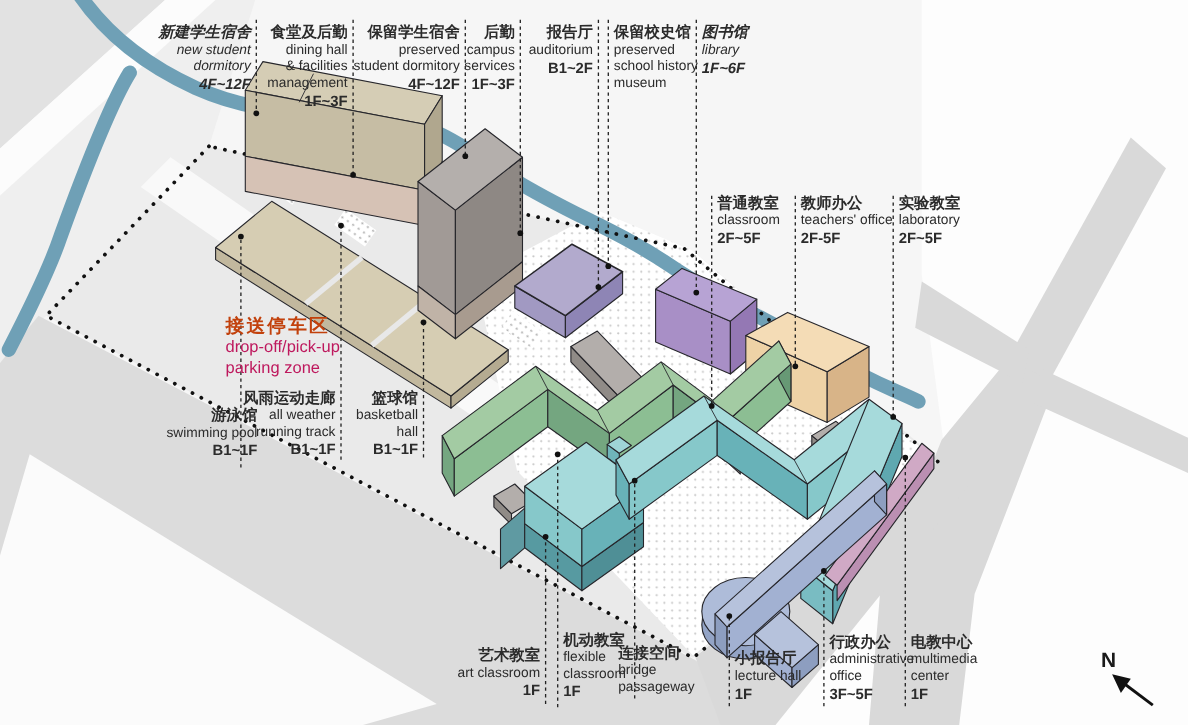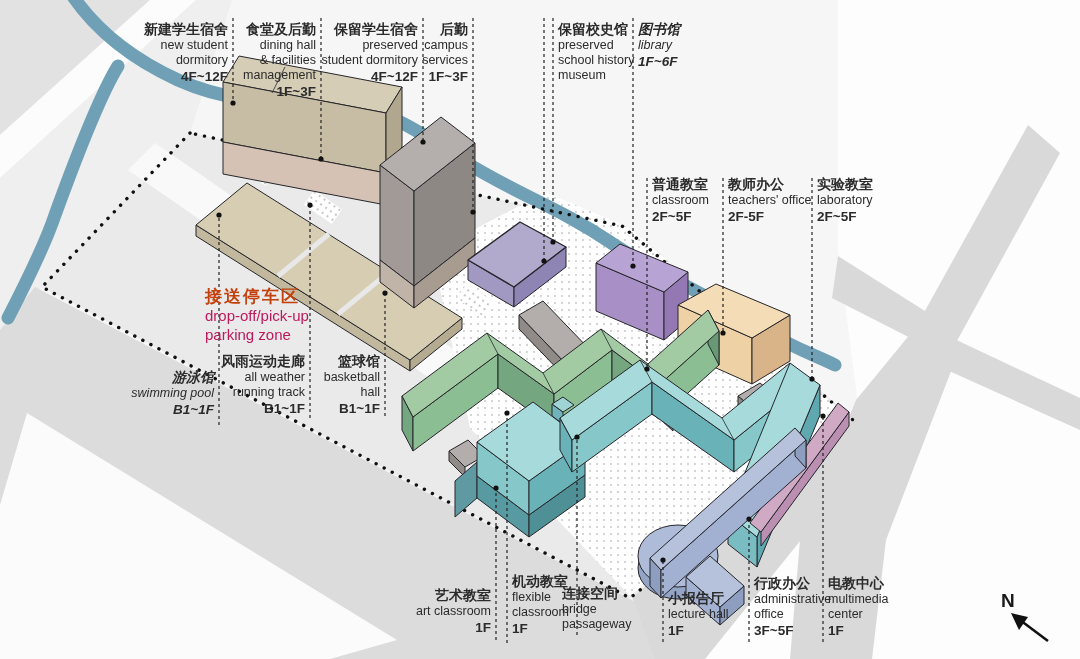--- a/index.html
+++ b/index.html
@@ -255,21 +255,21 @@
       </g>
 
   <g>
     <line x1="1048" y1="641" x2="1020" y2="620" stroke="#111" stroke-width="2.6"></line>
     <polygon points="1011,613 1028,617 1019,630" fill="#111"></polygon>
   </g>
 </svg>
 
 <div id="north">N</div>
 
-<div class="lbl right" style="top: 20px; right: 852px;">
+<div class="lbl right" style="top: 20px; right: 852px; font-style: italic;">
       <div class="zh">新建学生宿舍</div>
       <div class="en">new student</div>
       <div class="en">dormitory</div>
       <div class="fl">4F~12F</div>
     </div>
     <div class="lbl right" style="top: 20px; right: 764px;">
       <div class="zh">食堂及后勤</div>
       <div class="en">dining hall</div>
       <div class="en">&amp; facilities</div>
       <div class="en">management</div>
@@ -280,20 +280,25 @@
       <div class="en">preserved</div>
       <div class="en">student dormitory</div>
       <div class="fl">4F~12F</div>
     </div>
     <div class="lbl right" style="top: 20px; right: 612px;">
       <div class="zh">后勤</div>
       <div class="en">campus</div>
       <div class="en">services</div>
       <div class="fl">1F~3F</div>
     </div>
+    <div class="lbl right" style="top: 20px; right: 541px;">
+      <div class="zh">报告厅</div>
+      <div class="en">auditorium</div>
+      <div class="fl">B1~2F</div>
+    </div>
     <div class="lbl left" style="top: 20px; left: 558px;">
       <div class="zh">保留校史馆</div>
       <div class="en">preserved</div>
       <div class="en">school history</div>
       <div class="en">museum</div>
     </div>
     <div class="lbl left" style="top: 20px; left: 638px; font-style: italic;">
       <div class="zh">图书馆</div>
       <div class="en">library</div>
       <div class="fl">1F~6F</div>
@@ -306,21 +311,21 @@
     <div class="lbl left" style="top: 175px; left: 728px;">
       <div class="zh">教师办公</div>
       <div class="en">teachers' office</div>
       <div class="fl">2F-5F</div>
     </div>
     <div class="lbl left" style="top: 175px; left: 817px;">
       <div class="zh">实验教室</div>
       <div class="en">laboratory</div>
       <div class="fl">2F~5F</div>
     </div>
-    <div class="lbl right" style="top: 368px; right: 866px; font-style: italic;">
+    <div class="lbl right" style="top: 368px; right: 846px;">
       <div class="zh">游泳馆</div>
       <div class="en">swimming pool</div>
       <div class="fl">B1~1F</div>
     </div>
     <div class="lbl right" style="top: 352px; right: 775px;">
       <div class="zh">风雨运动走廊</div>
       <div class="en">all weather</div>
       <div class="en">running track</div>
       <div class="fl">B1~1F</div>
     </div>

